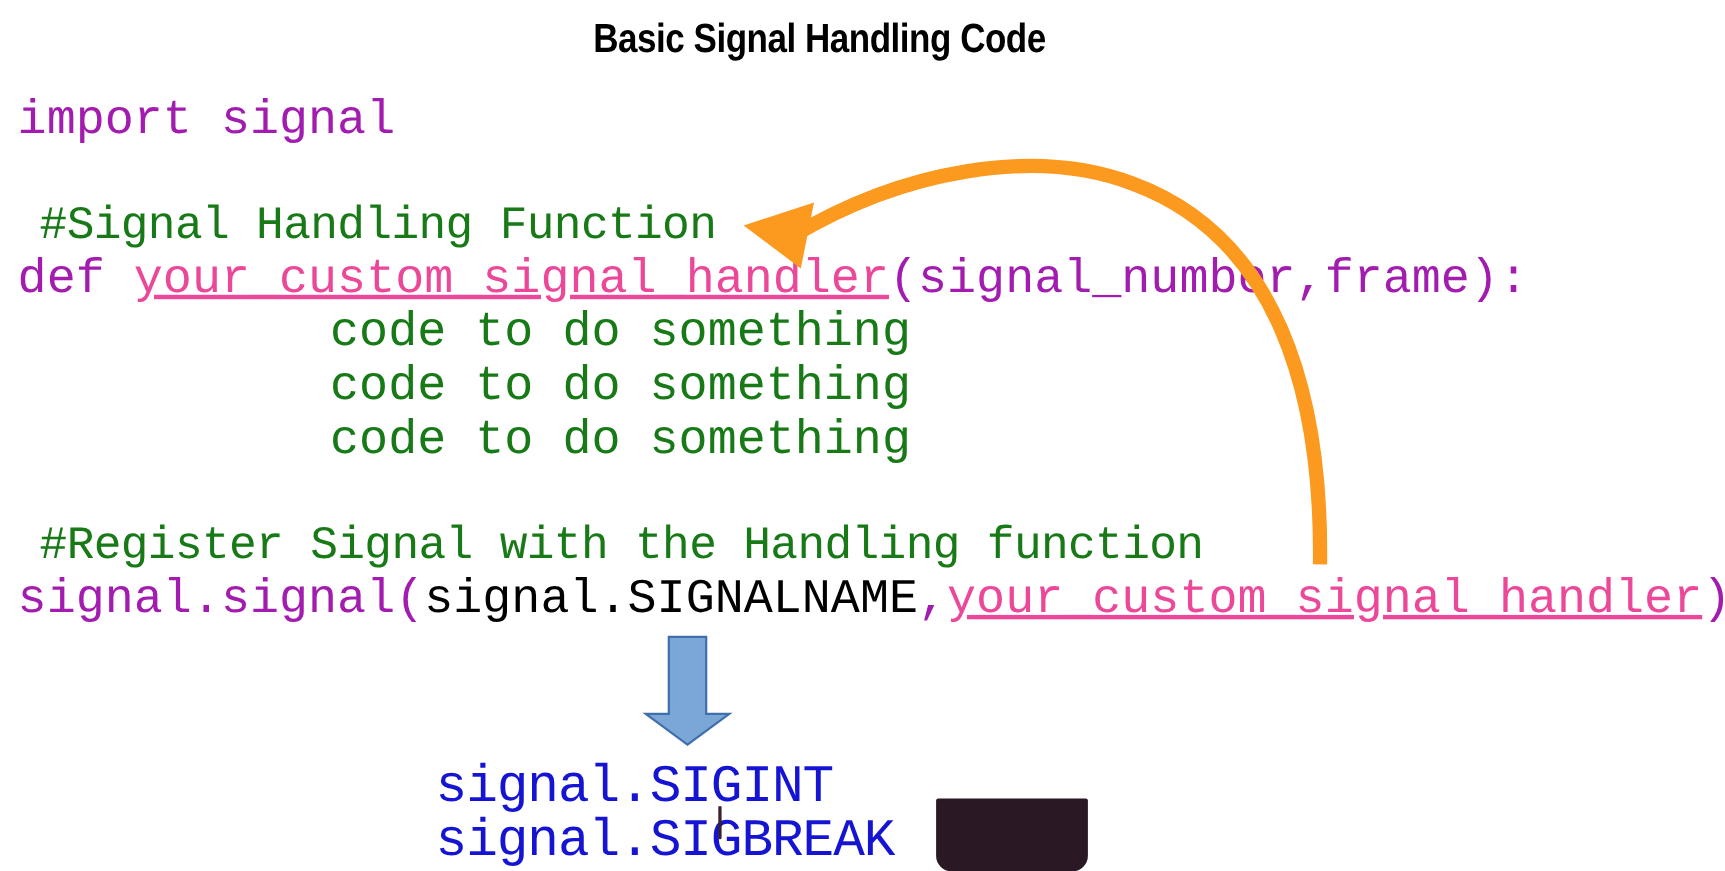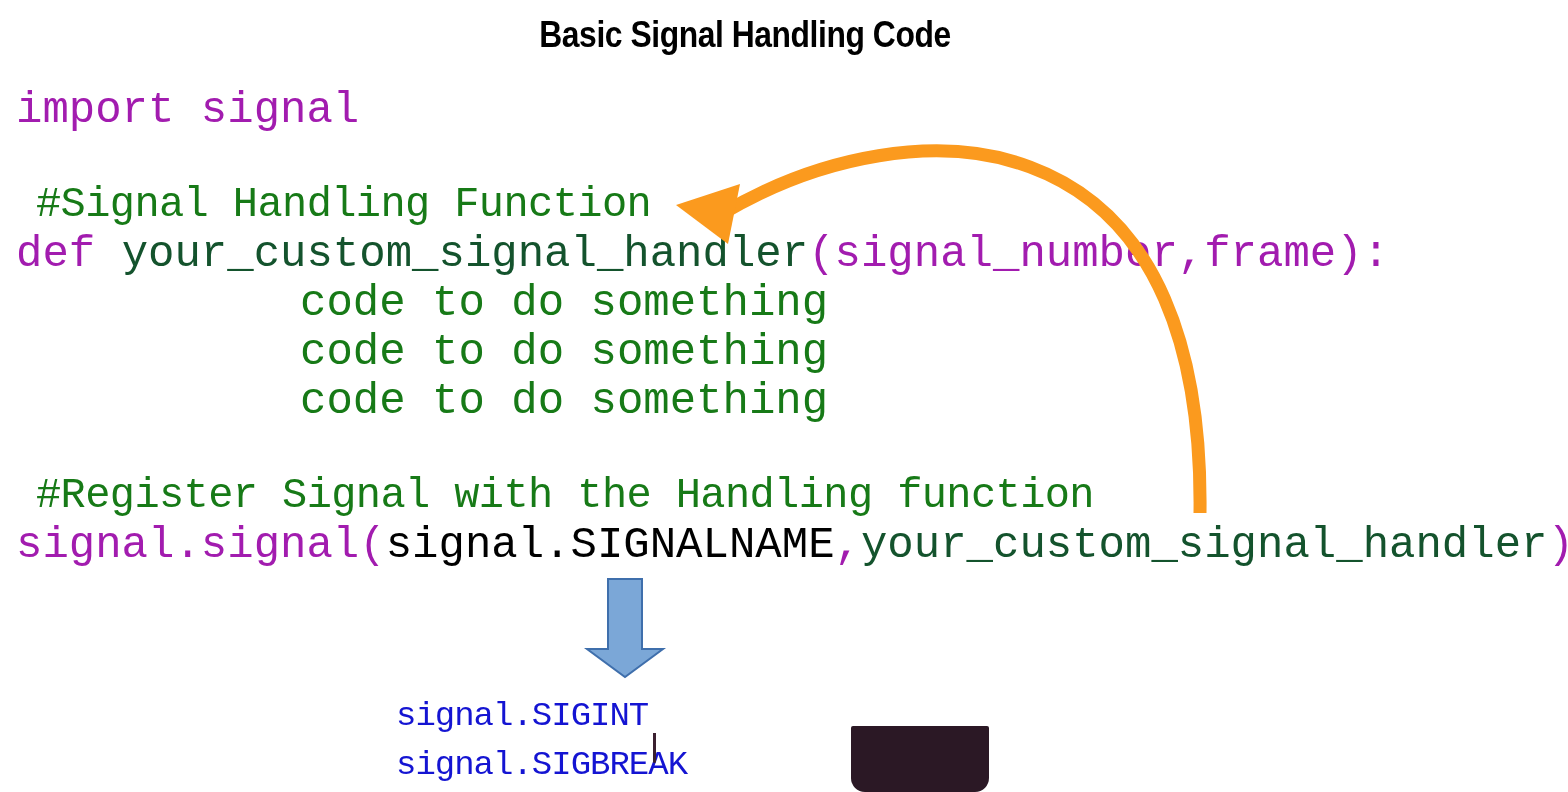--- a/index.html
+++ b/index.html
@@ -40,35 +40,35 @@
     font-family: "Liberation Mono", "DejaVu Sans Mono", monospace;
     font-size: 44px;
     line-height: 49px;
     white-space: pre;
     color: #000000;
   }
   #code-block .line { height: 49px; white-space: pre; }
   #code-block .blank { height: 46px; }
   .tok-black   { color: #a21caf; }
   .tok-green   { color: #177a17; margin-left: 20px; }
-  .tok-red     { color: #14532d; }
+  .tok-red     { color: #ec4899; text-decoration: underline; }
   .tok-blue    { color: #000000; }
 
   .comment-line {
     font-size: 42px;
     letter-spacing: -0.6px;
   }
 
   
   #signal-list {
     position: absolute;
     left: 396px;
     top: 692px;
     font-family: "Liberation Mono", "DejaVu Sans Mono", monospace;
-    font-size: 34px;
+    font-size: 48px;
     line-height: 49px;
     color: #1414d2;
     white-space: pre;
     letter-spacing: -1px;
   }
 
   
   #orange-arrow, #blue-arrow, #dark-block {
     position: absolute;
   }

